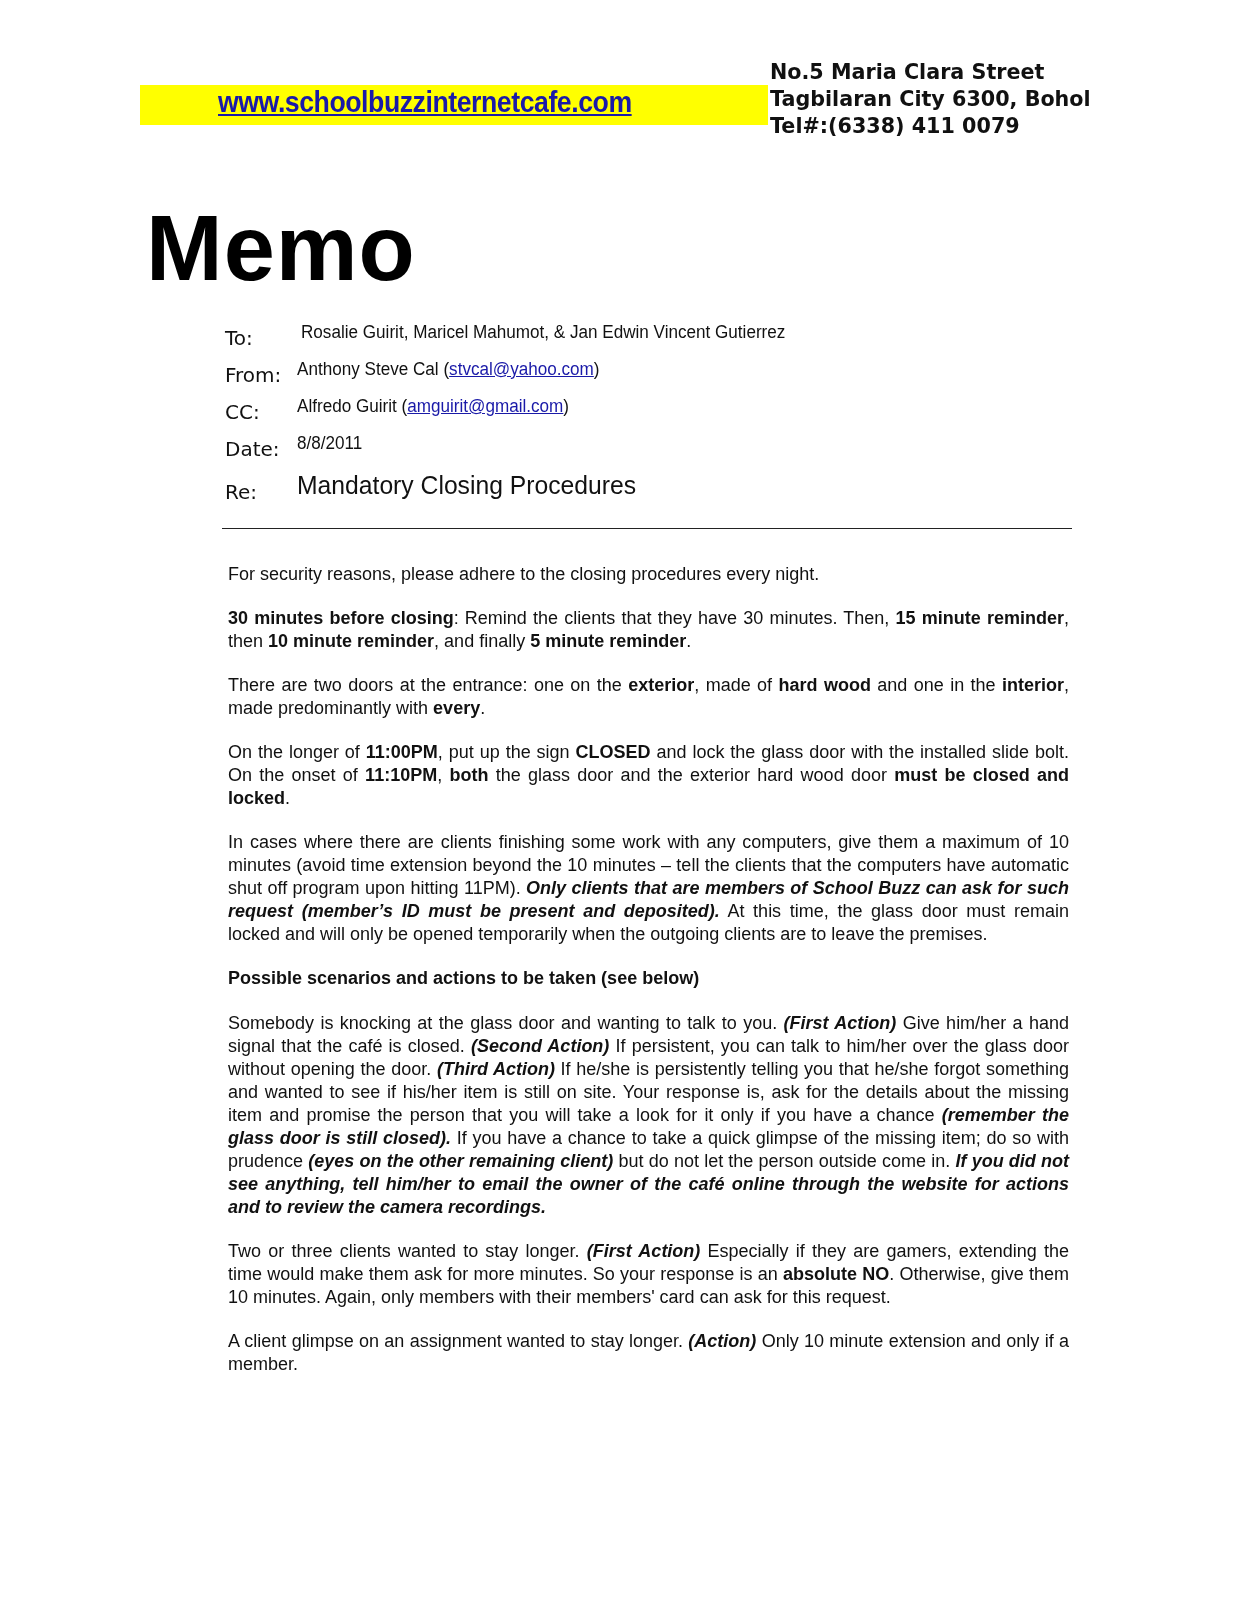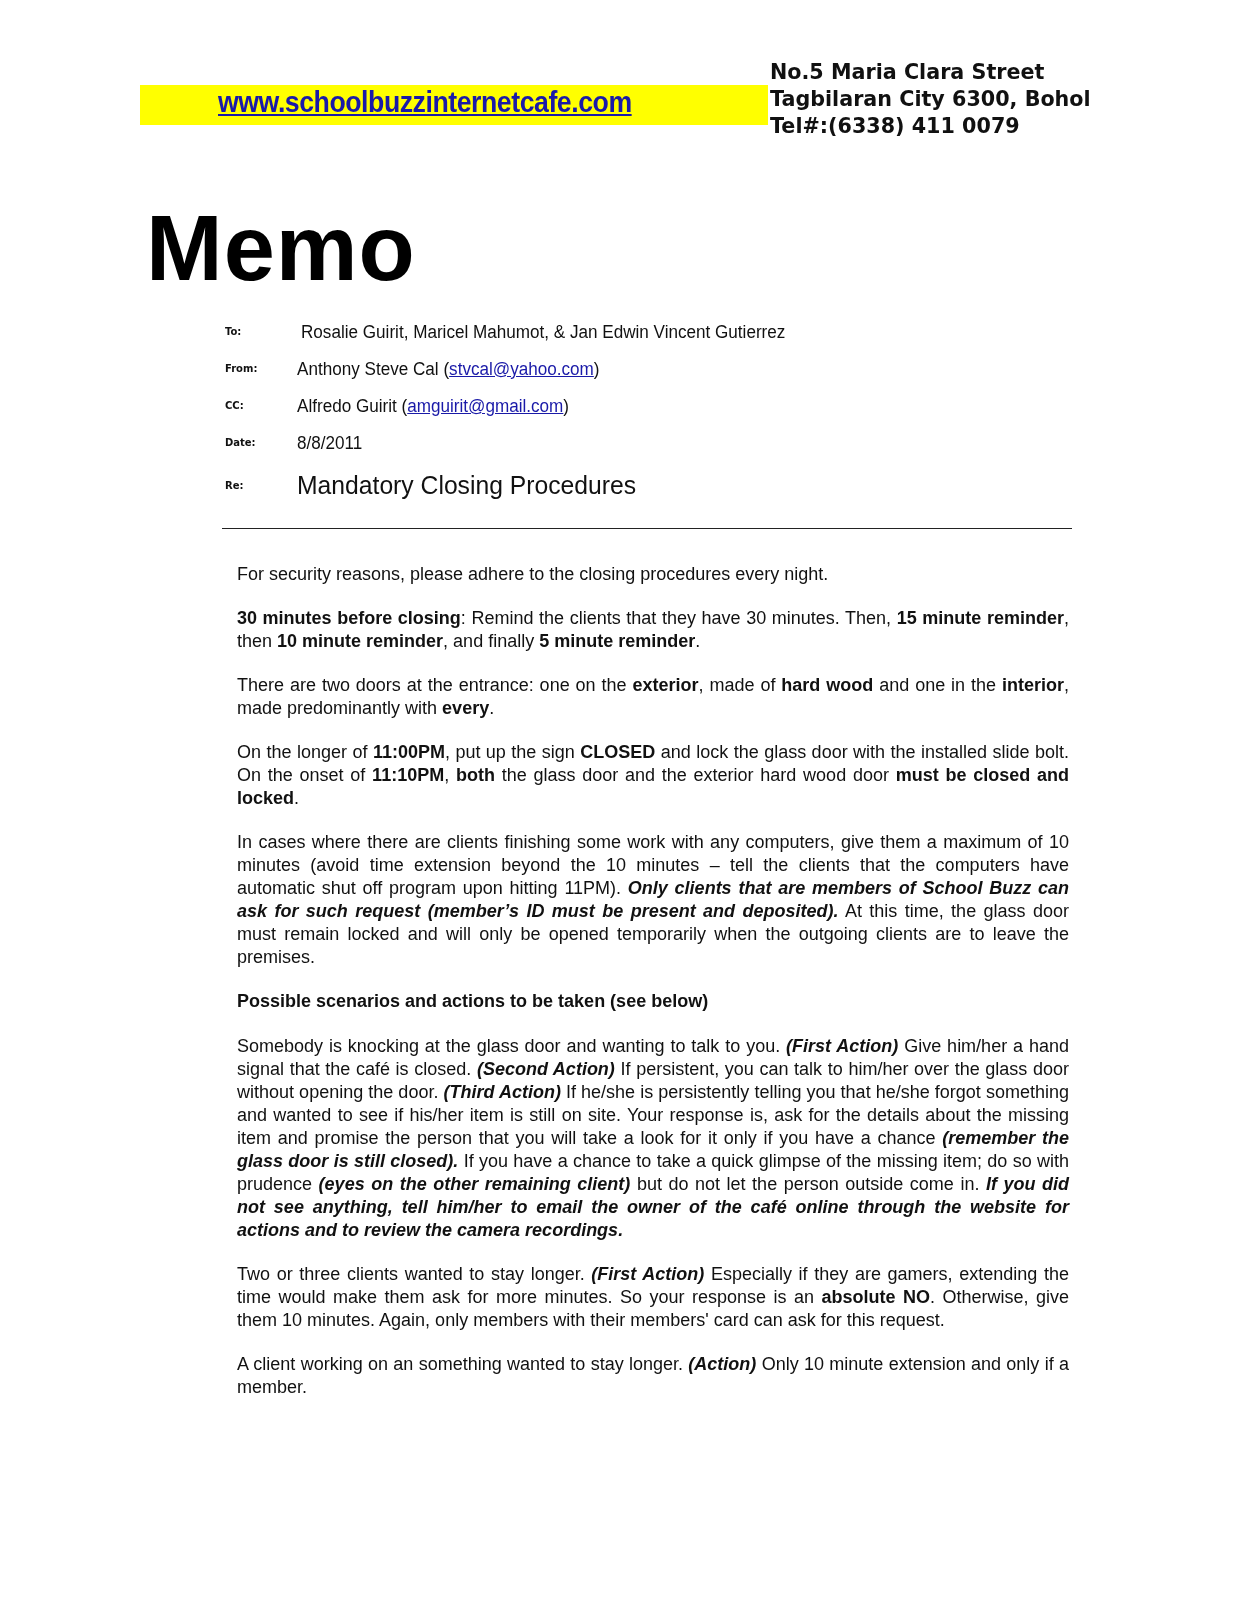--- a/index.html
+++ b/index.html
@@ -26,41 +26,41 @@
     }
     .memo-title {
       position: absolute; left: 146px; top: 198px;
       font-family: "Liberation Sans", sans-serif; font-weight: bold;
       font-size: 92px; letter-spacing: 1px; color: #000;
       line-height: 100px;
     }
     .fields { position: absolute; left: 225px; top: 322px; }
     .field-row { position: relative; height: 37px; }
     .field-label {
-      position: absolute; left: 0; top: 4px; font-weight: bold;
-      font-size: 10px; font-family: "DejaVu Sans", sans-serif;
+      position: absolute; left: 0; top: 4px; font-weight: normal;
+      font-size: 20px; font-family: "DejaVu Sans", sans-serif;
     }
     .field-value {
       position: absolute; left: 72px; top: 0; font-size: 18px;
       transform: scaleX(0.95); transform-origin: left; white-space: nowrap;
     }
     .field-value.to { left: 76px; }
     .field-link { color: #1a1aa8; text-decoration: underline; }
     .field-row.re { height: 40px; }
     .field-row.re .field-label { top: 10px; }
     .field-row.re .field-value { font-size: 26px; top: 0; }
     .rule {
       position: absolute; left: 222px; top: 528px; width: 850px; height: 0;
       border-top: 1.5px solid #222;
     }
     .body {
       position: absolute; left: 225px; top: 563px; width: 844px;
       font-size: 18px; line-height: 23px; text-align: justify;
     }
-    .body p { margin: 0 0 21px 12px; }
+    .body p { margin: 0 0 21px 3px; }
     .body .center { font-weight: bold; margin-bottom: 22px; }
     .u { }
   </style>
 </head>
 <body>
 
 <div class="banner"></div>
 <a class="banner-link">www.schoolbuzzinternetcafe.com</a>
 
 <div class="address">
@@ -106,14 +106,14 @@
   <p><span>On the longer of </span><b class="u">11:00PM</b><span>, put up the sign </span><b>CLOSED</b><span> and lock the glass door with the installed slide bolt.  On the onset of </span><b class="u">11:10PM</b><span>, </span><b>both</b><span> the glass door and the exterior hard wood door </span><b class="u">must be closed and locked</b><span>.</span></p>
 
   <p><span>In cases where there are clients finishing some work with any computers, give them a maximum of 10 minutes (avoid time extension beyond the 10 minutes – tell the clients that the computers have automatic shut off program upon hitting 11PM).  </span><b><i>Only clients that are members of School Buzz can ask for such request (member’s ID must be present and deposited).</i></b><span> At this time, the glass door must remain locked and will only be opened temporarily when the outgoing clients are to leave the premises.</span></p>
 
   <p class="center">Possible scenarios and actions to be taken (see below)</p>
 
   <p><span>Somebody is knocking at the glass door and wanting to talk to you. </span><b><i>(First Action)</i></b><span> Give him/her a hand signal that the café is closed. </span><b><i>(Second Action)</i></b><span> If persistent, you can talk to him/her over the glass door without opening the door. </span><b><i>(Third Action)</i></b><span> If he/she is persistently telling you that he/she forgot something and wanted to see if his/her item is still on site.  Your response is, ask for the details about the missing item and promise the person that you will take a look for it only if you have a chance </span><b><i>(remember the glass door is still closed).</i></b><span>  If you have a chance to take a quick glimpse of the missing item; do so with prudence </span><b><i>(eyes on the other remaining client)</i></b><span> but do not let the person outside come in.  </span><b><i>If you did not see anything, tell him/her to email the owner of the café online through the website for actions and to review the camera recordings.</i></b></p>
 
   <p><span>Two or three clients wanted to stay longer.  </span><b><i>(First Action)</i></b><span> Especially if they are gamers, extending the time would make them ask for more minutes.  So your response is an </span><b class="u">absolute NO</b><span>.  Otherwise, give them 10 minutes. Again, only members with their members' card can ask for this request.</span></p>
 
-  <p><span>A client working on an something wanted to stay longer.  </span><b><i>(Action)</i></b><span> Only 10 minute extension and only if a member.</span></p>
+  <p><span>A client glimpse on an assignment wanted to stay longer.  </span><b><i>(Action)</i></b><span> Only 10 minute extension and only if a member.</span></p>
 </div>
 
 </body></html>

